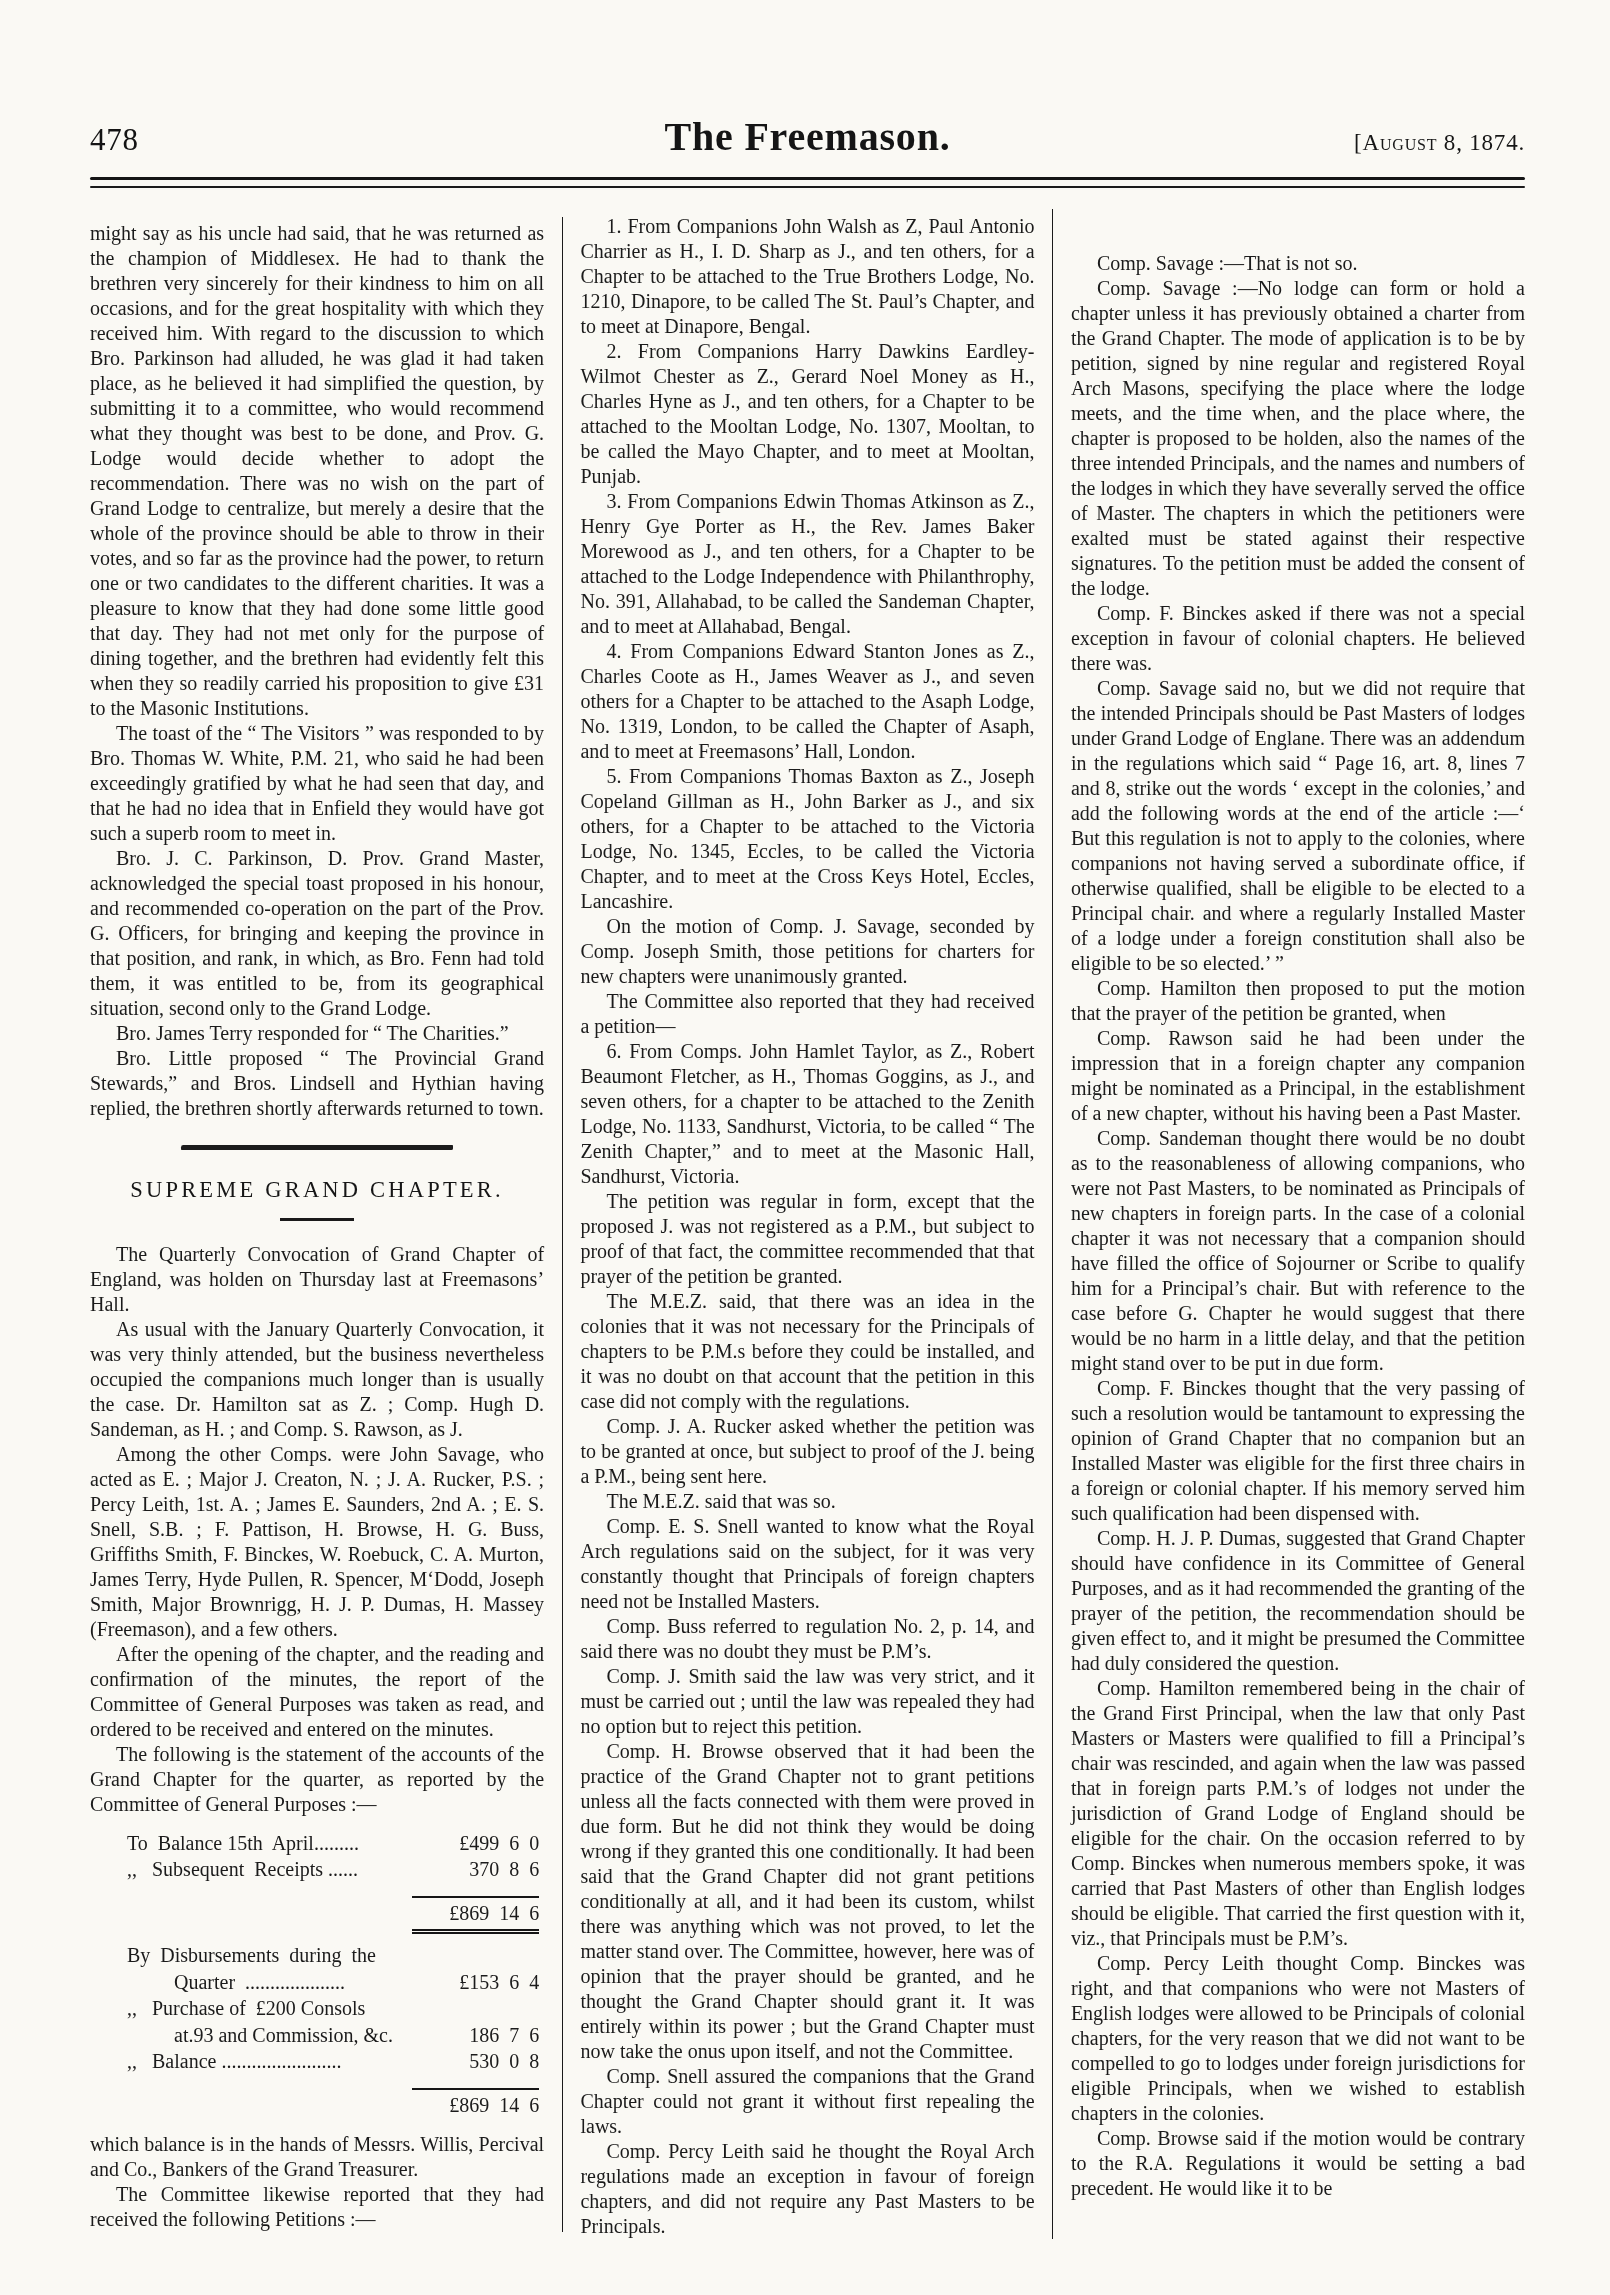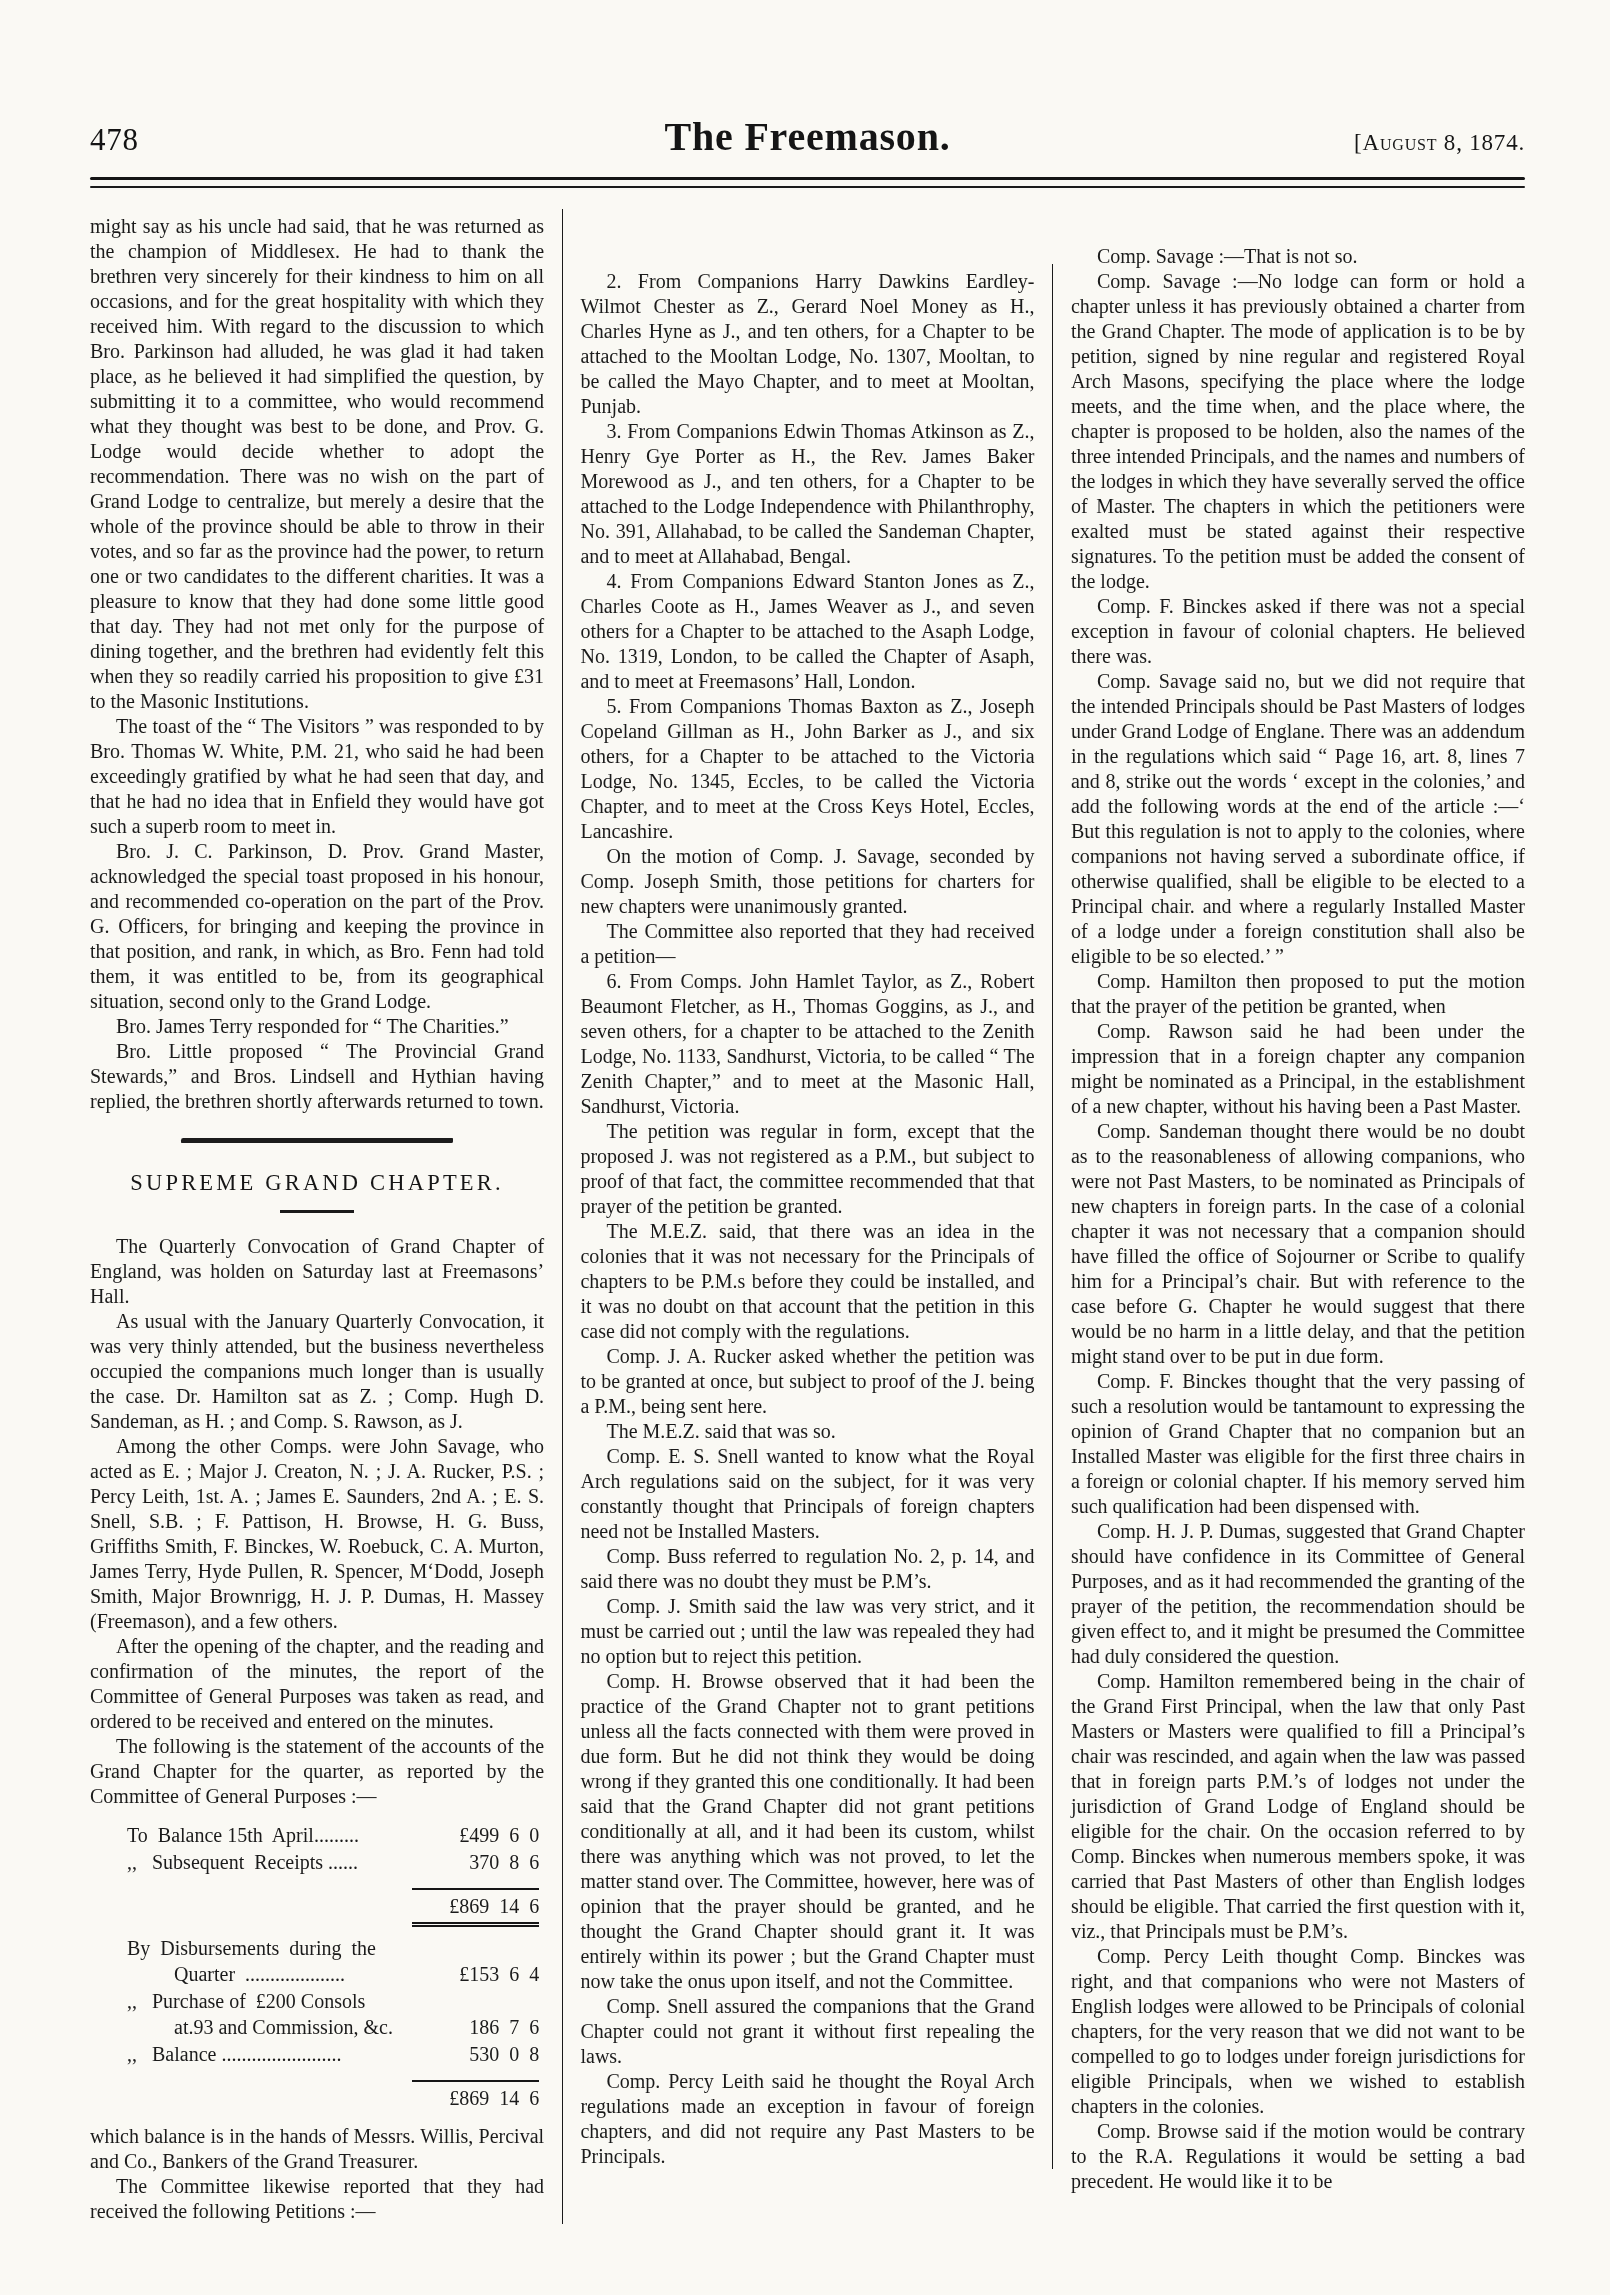--- a/index.html
+++ b/index.html
@@ -143,21 +143,21 @@
   <main class="columns">
     <section class="col col-1">
         <p class="para noindent">might say as his uncle had said, that he was returned as the champion of Middlesex. He had to thank the brethren very sincerely for their kindness to him on all occasions, and for the great hospitality with which they received him. With regard to the discussion to which Bro. Parkinson had alluded, he was glad it had taken place, as he believed it had simplified the question, by submitting it to a committee, who would recommend what they thought was best to be done, and Prov. G. Lodge would decide whether to adopt the recommendation. There was no wish on the part of Grand Lodge to centralize, but merely a desire that the whole of the province should be able to throw in their votes, and so far as the province had the power, to return one or two candidates to the different charities. It was a pleasure to know that they had done some little good that day. They had not met only for the purpose of dining together, and the brethren had evidently felt this when they so readily carried his proposition to give £31 to the Masonic Institutions.</p>
         <p class="para">The toast of the “ The Visitors ” was responded to by Bro. Thomas W. White, P.M. 21, who said he had been exceedingly gratified by what he had seen that day, and that he had no idea that in Enfield they would have got such a superb room to meet in.</p>
         <p class="para">Bro. J. C. Parkinson, D. Prov. Grand Master, acknowledged the special toast proposed in his honour, and recommended co-operation on the part of the Prov. G. Officers, for bringing and keeping the province in that position, and rank, in which, as Bro. Fenn had told them, it was entitled to be, from its geographical situation, second only to the Grand Lodge.</p>
         <p class="para">Bro. James Terry responded for “ The Charities.”</p>
         <p class="para">Bro. Little proposed “ The Provincial Grand Stewards,” and Bros. Lindsell and Hythian having replied, the brethren shortly afterwards returned to town.</p>
         <div class="secbreak"></div>
         <h2 class="sec-heading">SUPREME GRAND CHAPTER.</h2>
         <div class="midrule"></div>
-        <p class="para">The Quarterly Convocation of Grand Chapter of England, was holden on Saturday last at Freemasons’ Hall.</p>
+        <p class="para">The Quarterly Convocation of Grand Chapter of England, was holden on Thursday last at Freemasons’ Hall.</p>
         <p class="para">As usual with the January Quarterly Convocation, it was very thinly attended, but the business nevertheless occupied the companions much longer than is usually the case. Dr. Hamilton sat as Z. ; Comp. Hugh D. Sandeman, as H. ; and Comp. S. Rawson, as J.</p>
         <p class="para">Among the other Comps. were John Savage, who acted as E. ; Major J. Creaton, N. ; J. A. Rucker, P.S. ; Percy Leith, 1st. A. ; James E. Saunders, 2nd A. ; E. S. Snell, S.B. ; F. Pattison, H. Browse, H. G. Buss, Griffiths Smith, F. Binckes, W. Roebuck, C. A. Murton, James Terry, Hyde Pullen, R. Spencer, M‘Dodd, Joseph Smith, Major Brownrigg, H. J. P. Dumas, H. Massey (Freemason), and a few others.</p>
         <p class="para">After the opening of the chapter, and the reading and confirmation of the minutes, the report of the Committee of General Purposes was taken as read, and ordered to be received and entered on the minutes.</p>
         <p class="para">The following is the statement of the accounts of the Grand Chapter for the quarter, as reported by the Committee of General Purposes :—</p>
         <div class="accounts">
           <div class="acct-line">
             <span class="acct-left">To  Balance 15th  April.........</span>
             <span class="acct-right">£499  6  0</span>
           </div>
           <div class="acct-line">
@@ -190,20 +190,21 @@
           </div>
           <div class="acct-line sum">
             <span class="acct-left"></span>
             <span class="acct-right">£869  14  6</span>
           </div>
         </div>
         <p class="para noindent">which balance is in the hands of Messrs. Willis, Percival and Co., Bankers of the Grand Treasurer.</p>
         <p class="para">The Committee likewise reported that they had received the following Petitions :—</p>
       </section>
     <section class="col col-2">
+        <p class="para">1.  From Companions John Walsh as Z, Paul Antonio Charrier as H., I. D. Sharp as J., and ten others, for a Chapter to be attached to the True Brothers Lodge, No. 1210, Dinapore, to be called The St. Paul’s Chapter, and to meet at Dinapore, Bengal.</p>
         <p class="para">2.  From Companions Harry Dawkins Eardley-Wilmot Chester as Z., Gerard Noel Money as H., Charles Hyne as J., and ten others, for a Chapter to be attached to the Mooltan Lodge, No. 1307, Mooltan, to be called the Mayo Chapter, and to meet at Mooltan, Punjab.</p>
         <p class="para">3.  From Companions Edwin Thomas Atkinson as Z., Henry Gye Porter as H., the Rev. James Baker Morewood as J., and ten others, for a Chapter to be attached to the Lodge Independence with Philanthrophy, No. 391, Allahabad, to be called the Sandeman Chapter, and to meet at Allahabad, Bengal.</p>
         <p class="para">4.  From Companions Edward Stanton Jones as Z., Charles Coote as H., James Weaver as J., and seven others for a Chapter to be attached to the Asaph Lodge, No. 1319, London, to be called the Chapter of Asaph, and to meet at Freemasons’ Hall, London.</p>
         <p class="para">5.  From Companions Thomas Baxton as Z., Joseph Copeland Gillman as H., John Barker as J., and six others, for a Chapter to be attached to the Victoria Lodge, No. 1345, Eccles, to be called the Victoria Chapter, and to meet at the Cross Keys Hotel, Eccles, Lancashire.</p>
         <p class="para">On the motion of Comp. J. Savage, seconded by Comp. Joseph Smith, those petitions for charters for new chapters were unanimously granted.</p>
         <p class="para">The Committee also reported that they had received a petition—</p>
         <p class="para">6. From Comps. John Hamlet Taylor, as Z., Robert Beaumont Fletcher, as H., Thomas Goggins, as J., and seven others, for a chapter to be attached to the Zenith Lodge, No. 1133, Sandhurst, Victoria, to be called “ The Zenith Chapter,” and to meet at the Masonic Hall, Sandhurst, Victoria.</p>
         <p class="para">The petition was regular in form, except that the proposed J. was not registered as a P.M., but subject to proof of that fact, the committee recommended that that prayer of the petition be granted.</p>
         <p class="para">The M.E.Z. said, that there was an idea in the colonies that it was not necessary for the Principals of chapters to be P.M.s before they could be installed, and it was no doubt on that account that the petition in this case did not comply with the regulations.</p>
         <p class="para">Comp. J. A. Rucker asked whether the petition was to be granted at once, but subject to proof of the J. being a P.M., being sent here.</p>

